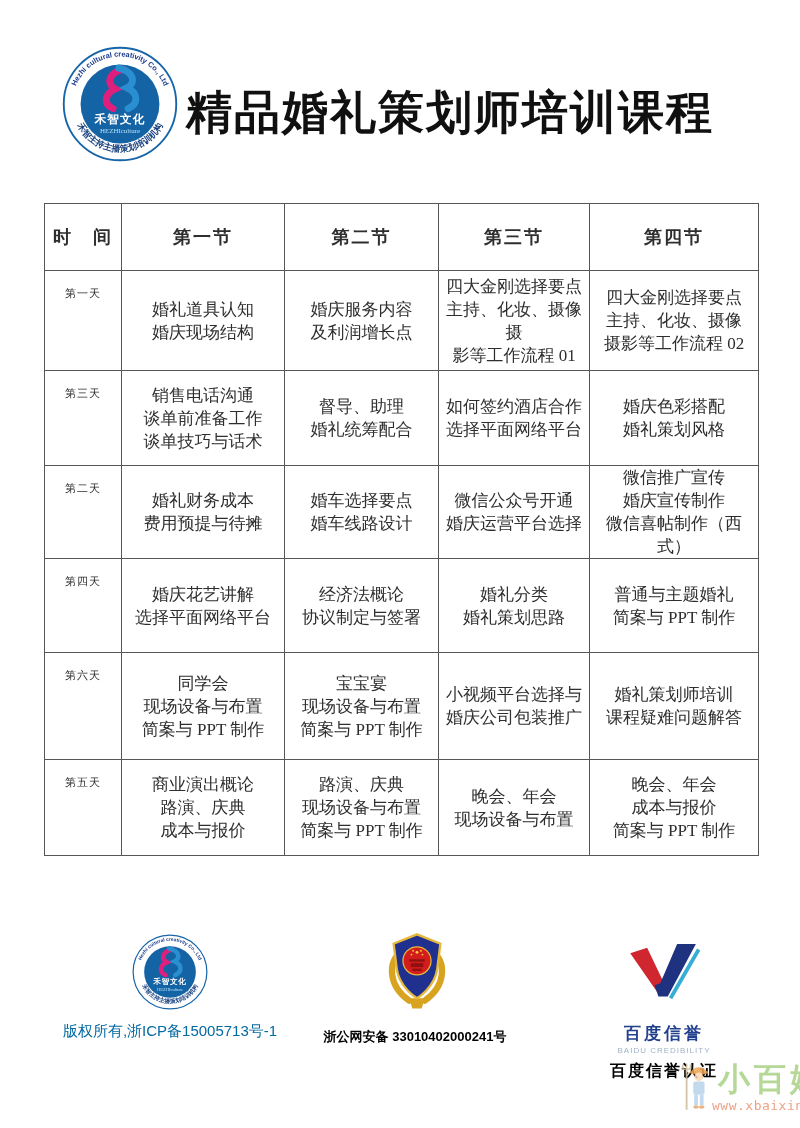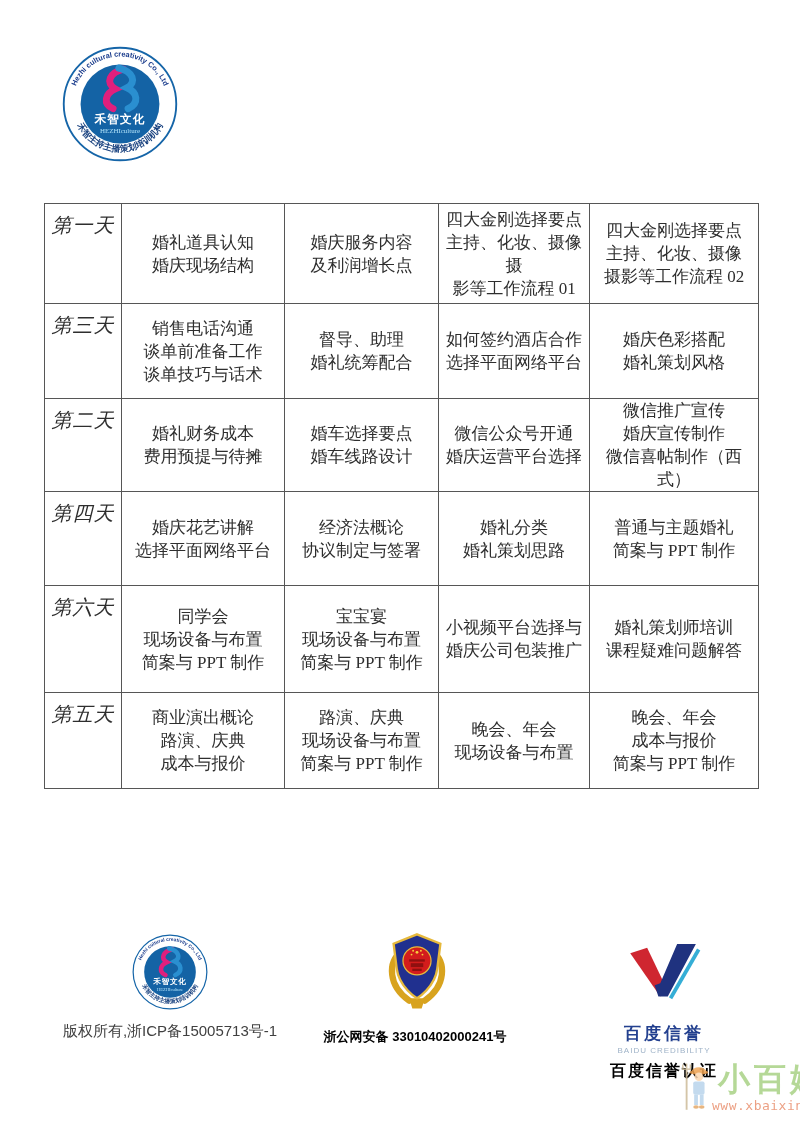--- a/index.html
+++ b/index.html
@@ -19,30 +19,30 @@
   table.schedule {
     position:absolute; left:44px; top:203px;
     border-collapse:collapse; table-layout:fixed;
     color:#2e2e2e;
   }
   .schedule th, .schedule td { border:1px solid #565656; text-align:center; }
   .schedule th {
     font-size:18px; font-weight:bold; letter-spacing:2px; vertical-align:middle;
   }
   .schedule td.day {
-    vertical-align:top; padding-top:8px; font-size:20px; letter-spacing:1px;font-style:italic;
+    vertical-align:top; padding-top:15px; font-size:11px; letter-spacing:1px;
   }
   .schedule td.course { vertical-align:middle; font-size:17px; }
   .schedule td.course div { line-height:23px; }
   
   .footer-left-logo { position:absolute; left:132px; top:934px; }
   .caption-left {
     position:absolute; left:40px; top:1022px; width:260px; text-align:center;
     font-family:"Liberation Sans","DejaVu Sans",sans-serif;
-    font-size:15px; font-weight:500; color:#404040;
+    font-size:15px; font-weight:500; color:#0369a1;
   }
   .police-badge { position:absolute; left:378px; top:928px; }
   .caption-center {
     position:absolute; left:285px; top:1028px; width:260px; text-align:center;
     font-family:"Liberation Sans","DejaVu Sans",sans-serif;
     font-size:13px; font-weight:bold; color:#000;
   }
   .baidu-group {
     position:absolute; left:588px; top:942px; width:152px; text-align:center;
     font-family:"Liberation Sans","DejaVu Sans",sans-serif;
@@ -79,30 +79,38 @@
     </text>
     <text font-size="7.6" fill="#17407e" font-family="Liberation Sans, sans-serif" font-weight="bold">
       <textPath href="#arcBot1" startOffset="50%" text-anchor="middle">禾智主持主播策划培训机构</textPath>
     </text>
     <path d="M53 20 C41 23 37 32 46 37 C37 41 35 50 44 54" stroke="#e01f7d" stroke-width="6" fill="none" stroke-linecap="round"></path>
     <path d="M49 19 C61 22 65 31 56 36 C65 40 67 49 57 54" stroke="#2a8fd0" stroke-width="6" fill="none" stroke-linecap="round"></path>
     <text x="50" y="66" font-size="10" fill="#ffffff" font-weight="bold" text-anchor="middle" letter-spacing="1">禾智文化</text>
     <text x="50" y="75" font-size="6" fill="#aee0f8" text-anchor="middle">HEZHIculture</text>
   </svg>
 
+  <div class="page-title">精品婚礼策划师培训课程</div>
 
   <table class="schedule">
     <colgroup>
       <col style="width:77px">
         <col style="width:163px">
         <col style="width:154px">
       <col style="width:151px">
         <col style="width:169px">
     </colgroup>
     <tbody>
+        <tr style="height:67px">
+      <th>时　间</th>
+      <th>第一节</th>
+      <th>第二节</th>
+      <th>第三节</th>
+      <th>第四节</th>
+    </tr>
     <tr style="height:100px">
       <td class="day">第一天</td>
       <td class="course">
         <div>婚礼道具认知</div>
         <div>婚庆现场结构</div>
       </td>
       <td class="course">
         <div>婚庆服务内容</div>
         <div>及利润增长点</div>
       </td>

